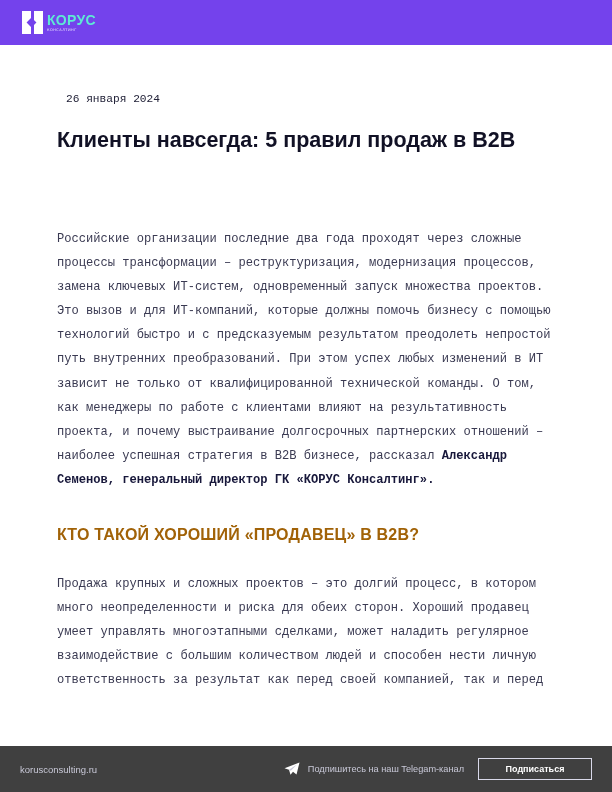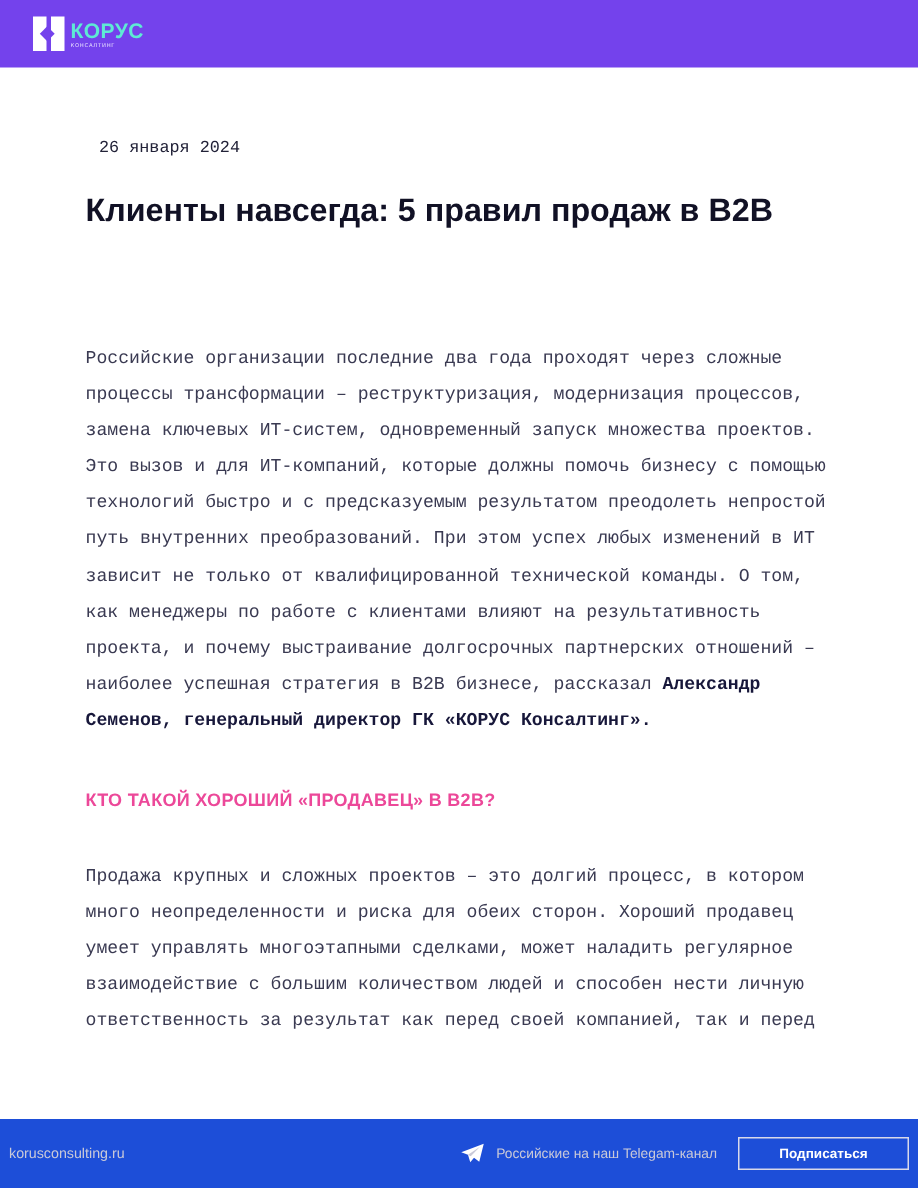--- a/index.html
+++ b/index.html
@@ -32,26 +32,26 @@
   }
   .para {
     position: absolute; left: 57px; width: 500px;
     font-family: Liberation Mono, monospace; font-size: 12.1px; line-height: 24.1px; color: #3a3a52;
   }
   .para.p1 { top: 227px; }
   .para.p2 { top: 572px; }
   .para b { color: #17173a; font-weight: bold; }
   .h2 {
     position: absolute; left: 57px; top: 526px;
-    font-family: "Liberation Sans", sans-serif; font-weight: bold; font-size: 12px; color: #ec4899; letter-spacing: 0.2px;
+    font-family: "Liberation Sans", sans-serif; font-weight: bold; font-size: 16px; color: #a16207; letter-spacing: 0.2px;
   }
 
   .footer {
     position: absolute; left: 0; top: 746px; width: 612px; height: 46px;
-    background: #1d4ed8; display: flex; align-items: center; padding: 0 6px;
+    background: #404040; display: flex; align-items: center; padding: 0 20px;
   }
   .site { color: #c9c9d8; font-family: "Liberation Sans", sans-serif; font-size: 9.5px; }
   .tg { margin-left: auto; display: flex; align-items: center; gap: 8px; color: #c9c9d8; font-family: "Liberation Sans", sans-serif; font-size: 9.2px; }
   .tg svg { width: 16px; height: 14px; }
   .btn-sub {
     margin-left: 14px; width: 114px; height: 22px; border: 1px solid #d9d9ea; background: transparent;
     color: #fff; font-family: "Liberation Sans", sans-serif; font-weight: bold; font-size: 9px;
     display: flex; align-items: center; justify-content: center; cursor: pointer;
   }
 </style>
@@ -81,16 +81,16 @@
 
 <p class="para p2">Продажа крупных и сложных проектов – это долгий процесс, в котором много неопределенности и риска для обеих сторон. Хороший продавец умеет управлять многоэтапными сделками, может наладить регулярное взаимодействие с большим количеством людей и способен нести личную ответственность за результат как перед своей компанией, так и перед</p>
 
 <footer class="footer">
   <span class="site">korusconsulting.ru</span>
   <div class="tg">
     <svg viewBox="0 0 16 14">
       <path d="M15.5 0.5 L0.5 6.2 L5 7.8 L6.5 12.8 L9 9.8 L12.5 12.5 Z" fill="#ffffff"></path>
       <path d="M5 7.8 L13 2.5 L6.8 8.8 Z" fill="#c9c9d8"></path>
     </svg>
-    <span>Российские на наш Telegam-канал</span>
+    <span>Подпишитесь на наш Telegam-канал</span>
   </div>
   <button class="btn-sub">Подписаться</button>
 </footer>
 
 </body></html>

